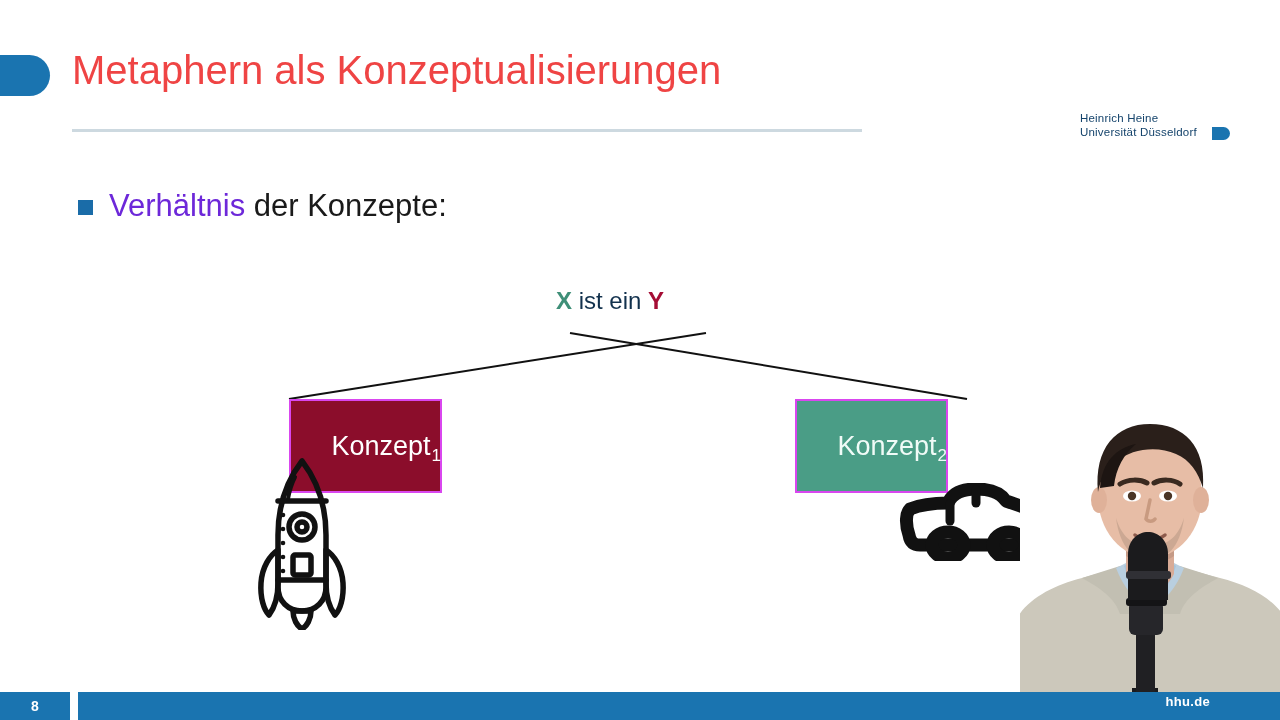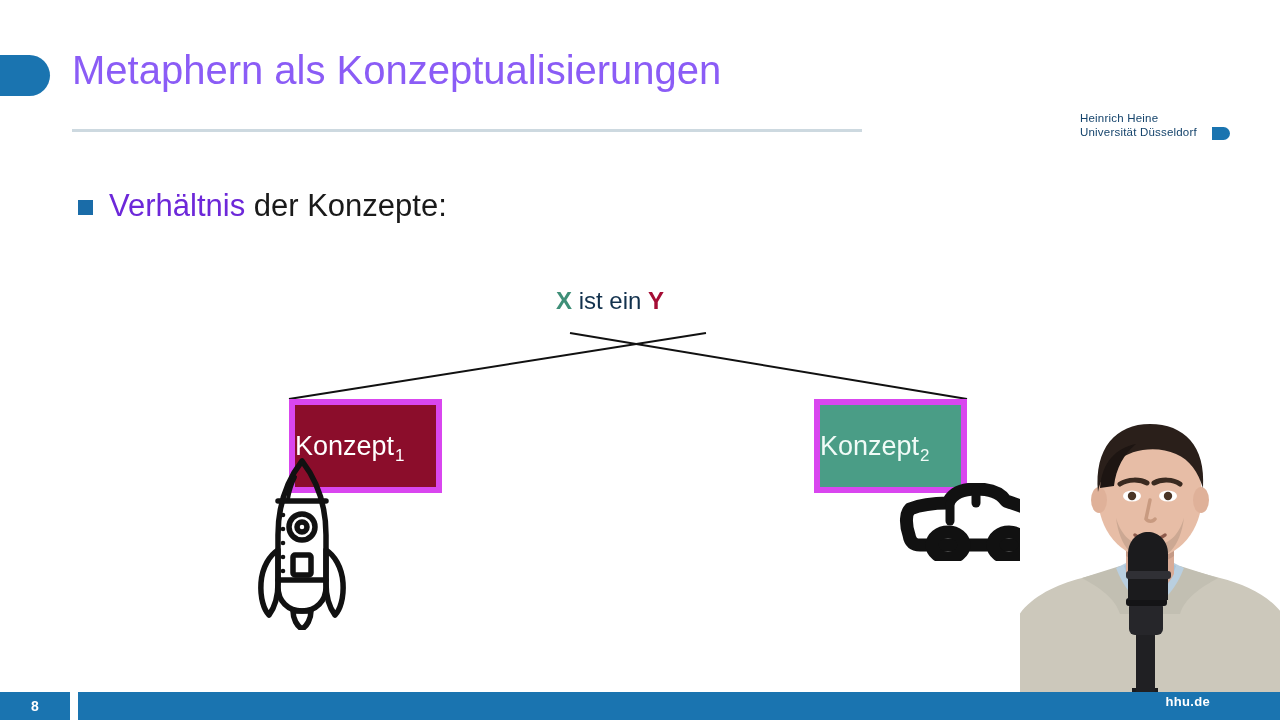--- a/index.html
+++ b/index.html
@@ -31,21 +31,21 @@
     width: 64px;
     height: 41px;
     background: #1a74b0;
     border-radius: 0 22px 22px 0;
   }
   .slide-title {
     position: absolute;
     left: 72px;
     top: 48px;
     font-size: 40px;
-    color: #8b5cf6;
+    color: #ef4444;
     letter-spacing: 0px;
     white-space: nowrap;
     font-weight: 400;
   }
   .title-rule {
     position: absolute;
     left: 72px;
     top: 129px;
     width: 790px;
     height: 3px;
@@ -127,44 +127,44 @@
     position: absolute;
     left: 0;
     top: 0;
     width: 1280px;
     height: 720px;
     pointer-events: none;
   }
 
   .concept-box {
     position: absolute;
-    border: 6px solid #d946ef;
+    border: 2px solid #d946ef;
     display: flex;
     align-items: center;
-    justify-content: flex-start;
+    justify-content: flex-end;
     color: #ffffff;
     font-size: 27px;
     box-sizing: border-box;
   }
   .concept-box sub {
     font-size: 17px;
     vertical-align: baseline;
     position: relative;
     top: 6px;
     left: 1px;
   }
   #box-1 {
     left: 289px;
     top: 399px;
     width: 153px;
     height: 94px;
     background: #8b0d2b;
   }
   #box-2 {
-    left: 814px;
+    left: 795px;
     top: 399px;
     width: 153px;
     height: 94px;
     background: #4a9d86;
     color: #f0fbf7;
   }
 
   .doodle { position: absolute; }
   #rocket-doodle { left: 252px; top: 455px; }
   #car-doodle   { left: 896px; top: 483px; }

